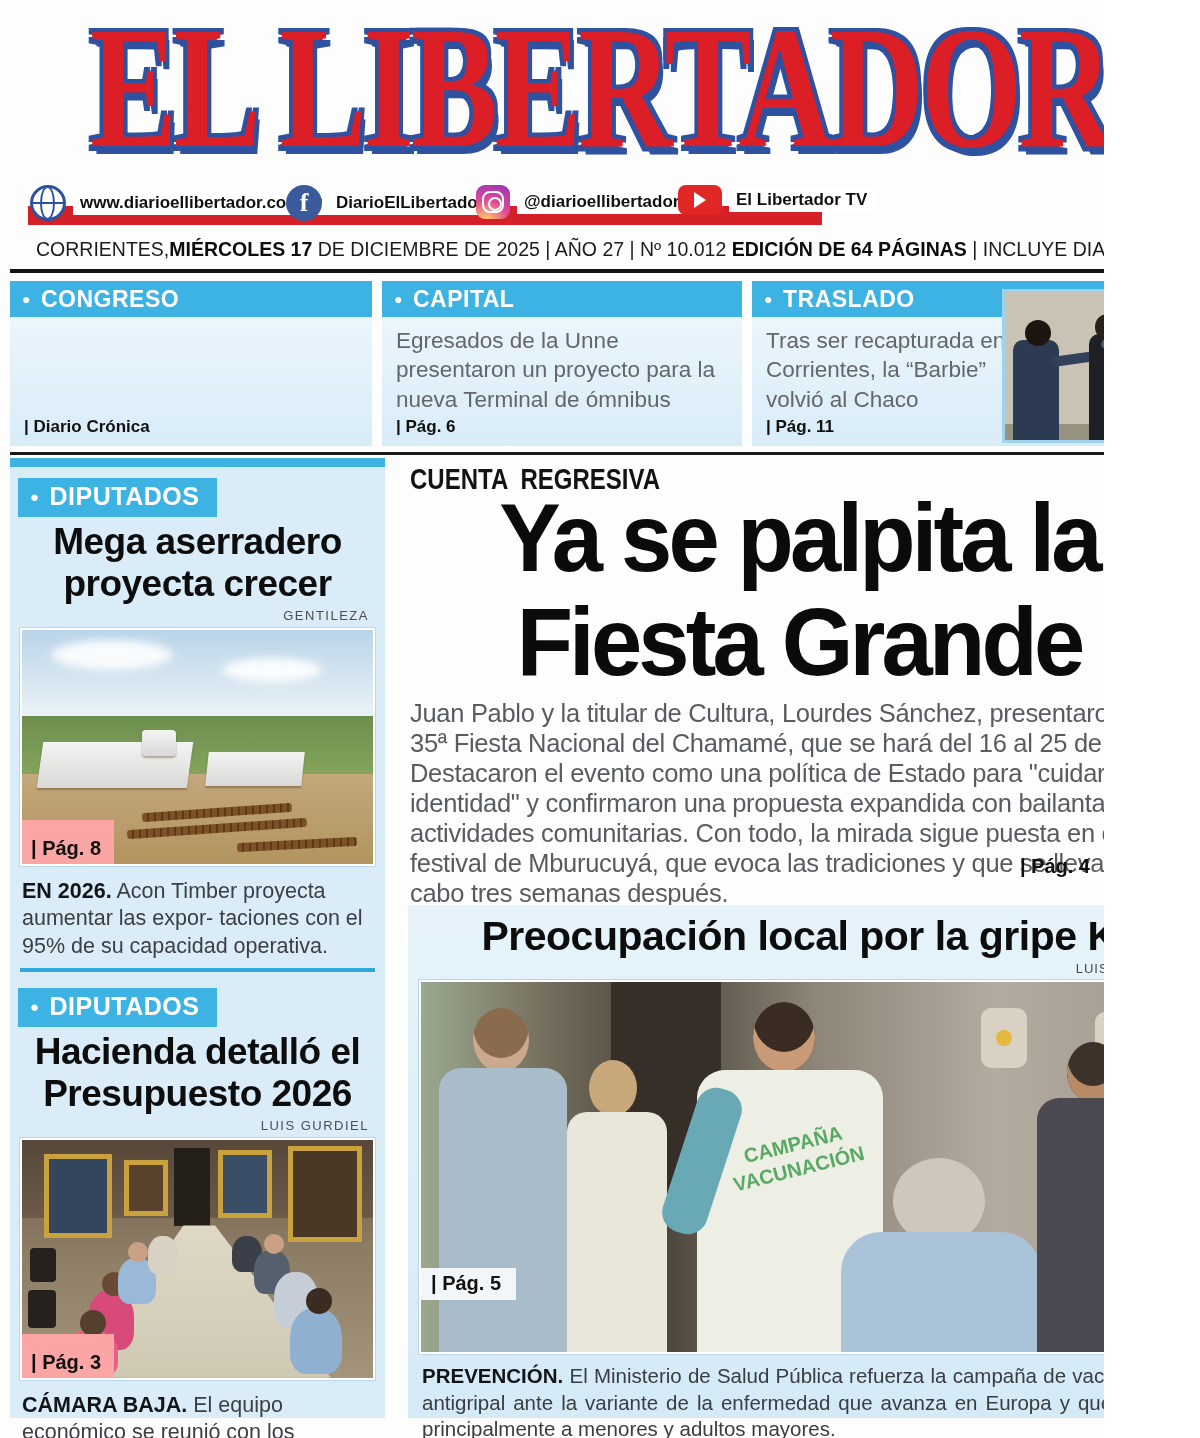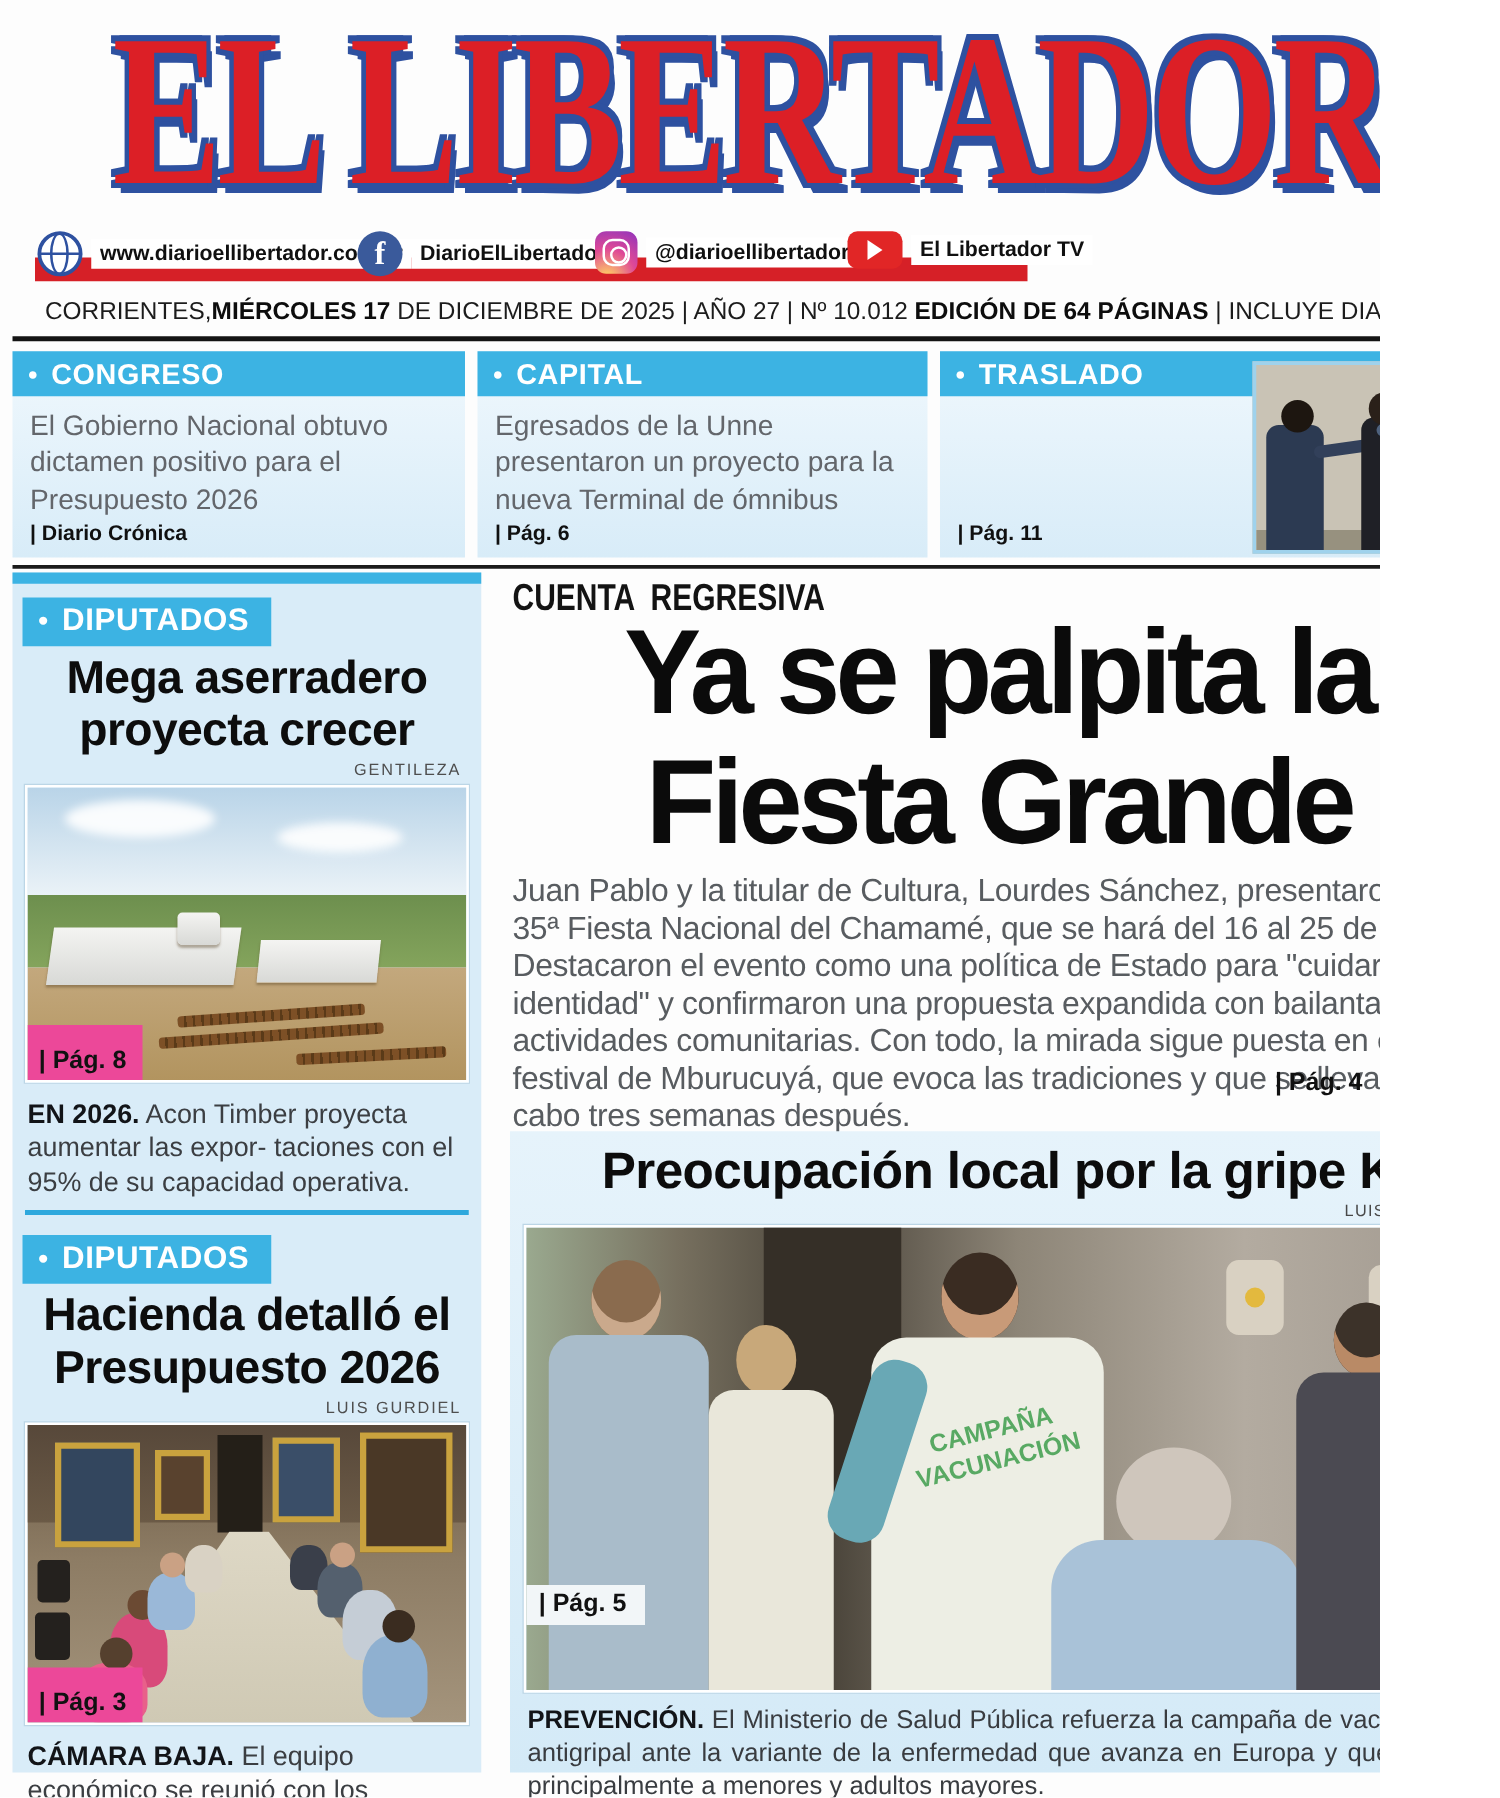--- a/index.html
+++ b/index.html
@@ -64,21 +64,21 @@
   .chip{display:inline-flex;align-items:center;background:#3cb3e3;color:#fff;font-weight:700;
         font-size:25px;padding:4px 18px 6px 12px;letter-spacing:0.5px;}
   .chip .bullet{font-size:15px;}
   .chip1{margin:11px 0 0 8px;}
   .chip2{margin:16px 0 0 8px;}
   .lp-head{margin-top:4px;text-align:center;font-weight:700;font-size:37px;line-height:1.13;
            color:#0d0d0d;letter-spacing:-0.5px;}
   .credit{text-align:right;font-size:13px;color:#4e4e4e;padding-right:16px;letter-spacing:1.5px;margin-top:3px;}
   .lp-photo{position:relative;margin:5px auto 0;width:351px;height:234px;border:2px solid #fff;
             box-shadow:0 0 0 1px #bcd6e6;overflow:hidden;}
-  .pag-chip{position:absolute;left:0;bottom:0;background:#ec4899;padding:17px 13px 4px 9px;
+  .pag-chip{position:absolute;left:0;bottom:0;background:#fca5a5;padding:17px 13px 4px 9px;
             font-weight:700;font-size:20px;color:#111;z-index:5;}
   .lp-caption{padding:12px 12px 8px;font-size:21.5px;color:#3b3e42;line-height:1.28;}
   .lp-caption b{color:#121418;}
   .cyan-rule{margin:0 10px;height:4px;background:#2ea8dd;}
 
   
   .ap-sky{position:absolute;top:0;left:0;right:0;height:86px;background:linear-gradient(180deg,#b9d4e8,#eaf2f7);}
   .ap-cloud{position:absolute;background:#fff;border-radius:50%;filter:blur(4px);opacity:.9;}
   .ap-land{position:absolute;top:86px;left:0;right:0;height:58px;background:linear-gradient(180deg,#6d8f4e,#84a45c);}
   .ap-yard{position:absolute;top:144px;left:0;right:0;bottom:0;background:linear-gradient(180deg,#c3a87d,#b2945f);}
@@ -161,38 +161,38 @@
   <div class="dateline">
     <span>CORRIENTES,</span><b>MIÉRCOLES 17</b><span> DE DICIEMBRE DE 2025 | AÑO 27 | Nº 10.012 </span><b>EDICIÓN DE 64 PÁGINAS</b><span> | INCLUYE DIARIO CRÓNICA | Precio </span>
   </div>
   <div class="top-rule"></div>
 
   <div class="teaser t1">
     <div class="teaser-header">
       <span class="bullet">●</span>
       <span>CONGRESO</span>
     </div>
-    <div class="teaser-body">El Gobierno Nacional obtuvo dictamen positivo para el Presupuesto 2026</div>
     <div class="teaser-ref">| Diario Crónica</div>
   </div>
 
   <div class="teaser t2">
     <div class="teaser-header">
       <span class="bullet">●</span>
       <span>CAPITAL</span>
     </div>
     <div class="teaser-body">Egresados de la Unne presentaron un proyecto para la nueva Terminal de ómnibus</div>
     <div class="teaser-ref">| Pág. 6</div>
   </div>
 
   <div class="teaser t3">
     <div class="teaser-header">
       <span class="bullet">●</span>
       <span>TRASLADO</span>
     </div>
+    <div class="teaser-body">Tras ser recapturada en Corrientes, la “Barbie” volvió al Chaco</div>
     <div class="teaser-ref">| Pág. 11</div>
     <div class="t-photo">
       <div class="tp-floor"></div>
 
       <div class="tp-p" style="left:8px;top:48px;width:46px;height:100px;background:#2c3a52;"></div>
       <div class="tp-head" style="left:20px;top:28px;width:26px;height:26px;background:#1d1610;"></div>
       <div class="tp-arm" style="left:46px;top:62px;width:46px;transform:rotate(-8deg);"></div>
 
       <div class="tp-p" style="left:84px;top:42px;width:36px;height:106px;background:#1f2026;"></div>
       <div class="tp-head" style="left:90px;top:22px;width:24px;height:26px;background:#2a2019;"></div>

